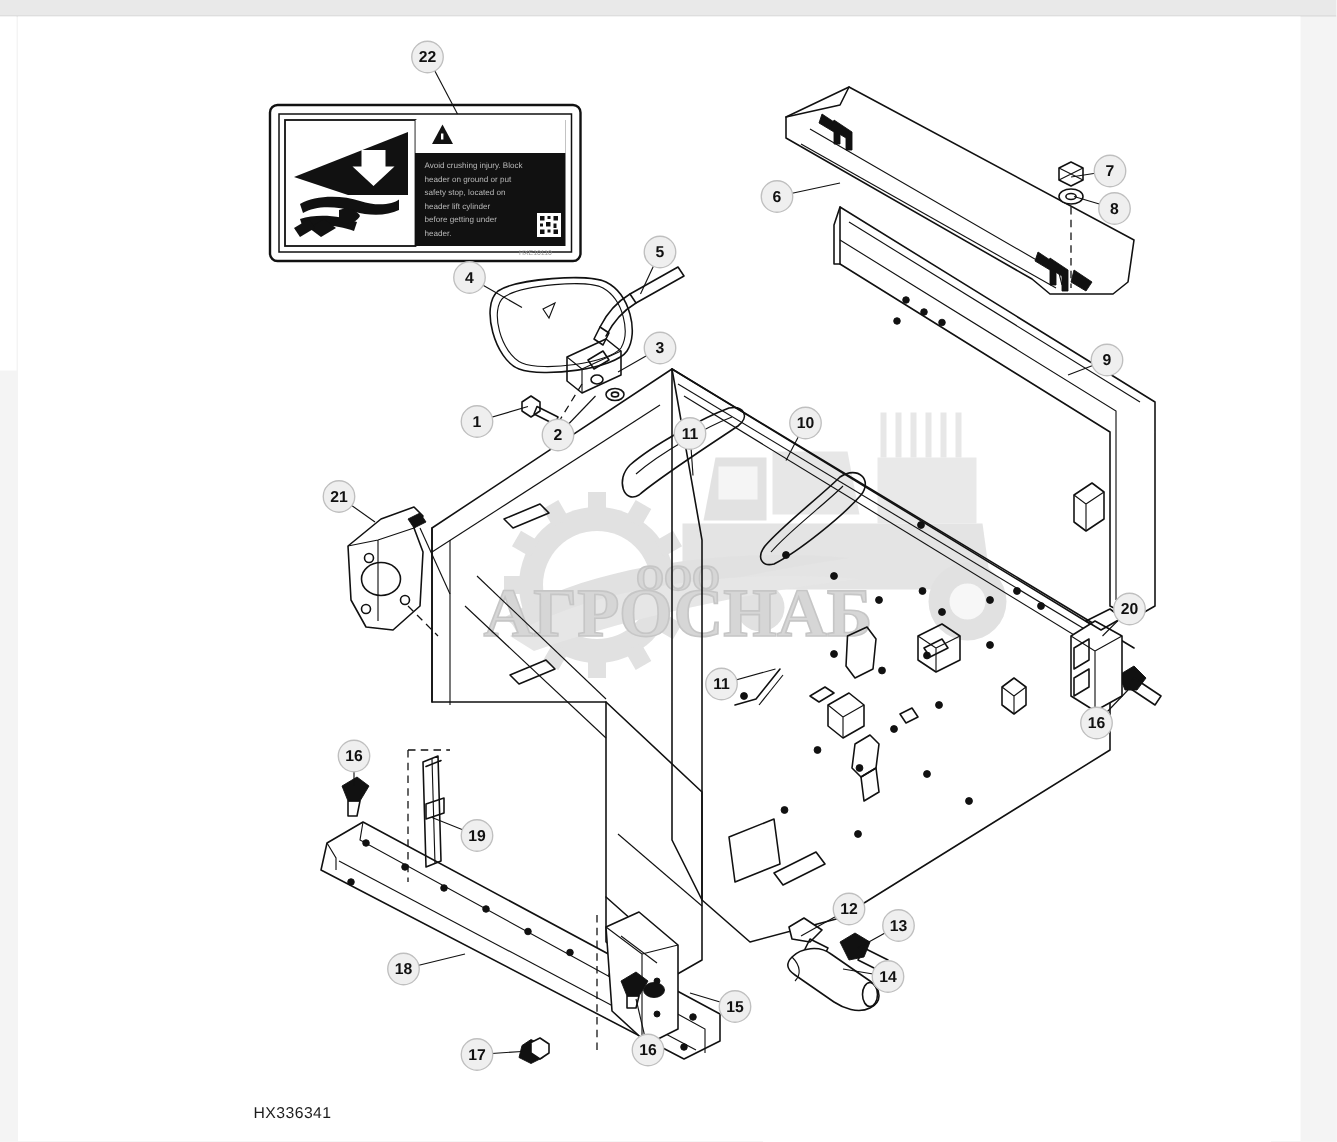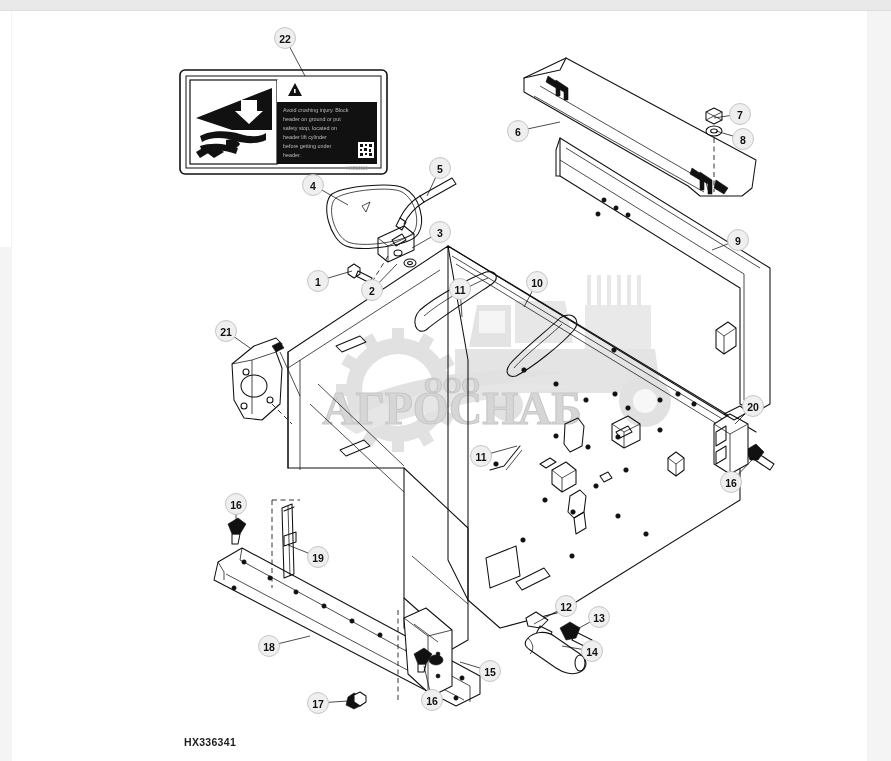--- a/index.html
+++ b/index.html
@@ -2,21 +2,21 @@
 <html><head>
 <meta charset="utf-8">
 <style>
   html,body{margin:0;padding:0;background:#f4f4f4;}
   body{font-family:"Liberation Sans",sans-serif;}
   #page{position:relative;width:891px;height:761px;background:#f4f4f4;overflow:hidden;}
   #topbar{position:absolute;left:0;top:0;width:891px;height:10px;background:#e9e9e9;border-bottom:1px solid #dedede;}
   #sheet{position:absolute;left:12px;top:11px;width:855px;height:750px;background:#ffffff;}
   #leftstub{position:absolute;left:0;top:11px;width:11px;height:236px;background:#ffffff;}
   svg.layer{position:absolute;left:0;top:0;width:891px;height:761px;}
-  .partno{position:absolute;left:184px;top:736px;font-size:10.5px;font-weight:bold;color:#1c1c1c;letter-spacing:.3px;}
+  .partno{position:absolute;left:169px;top:736px;font-size:10.5px;font-weight:normal;color:#1c1c1c;letter-spacing:.3px;}
   .cal-c{fill:#efefef;stroke:#bfbfbf;stroke-width:.9;}
   .cal-t{font-family:"Liberation Sans",sans-serif;font-size:10.5px;font-weight:bold;fill:#111;text-anchor:middle;dominant-baseline:central;}
   .lnl{stroke:#111;stroke-width:.75;fill:none;}
   .dsh{stroke:#111;stroke-width:.85;fill:none;stroke-dasharray:5 3.5;}
   .pt{fill:none;stroke:#111;stroke-width:1.05;stroke-linejoin:round;stroke-linecap:round;}
   .ptf{fill:#ffffff;stroke:#111;stroke-width:1.05;stroke-linejoin:round;}
   .blk{fill:#111;stroke:#111;stroke-width:.6;}
   .wm{fill:#e2e2e2;}
   .wmtxt{font-family:"Liberation Serif",serif;font-weight:bold;fill:#cfcfcf;stroke:#bdbdbd;stroke-width:1.1;}
   .dg-box{fill:#ffffff;stroke:#111;stroke-width:1.6;}

